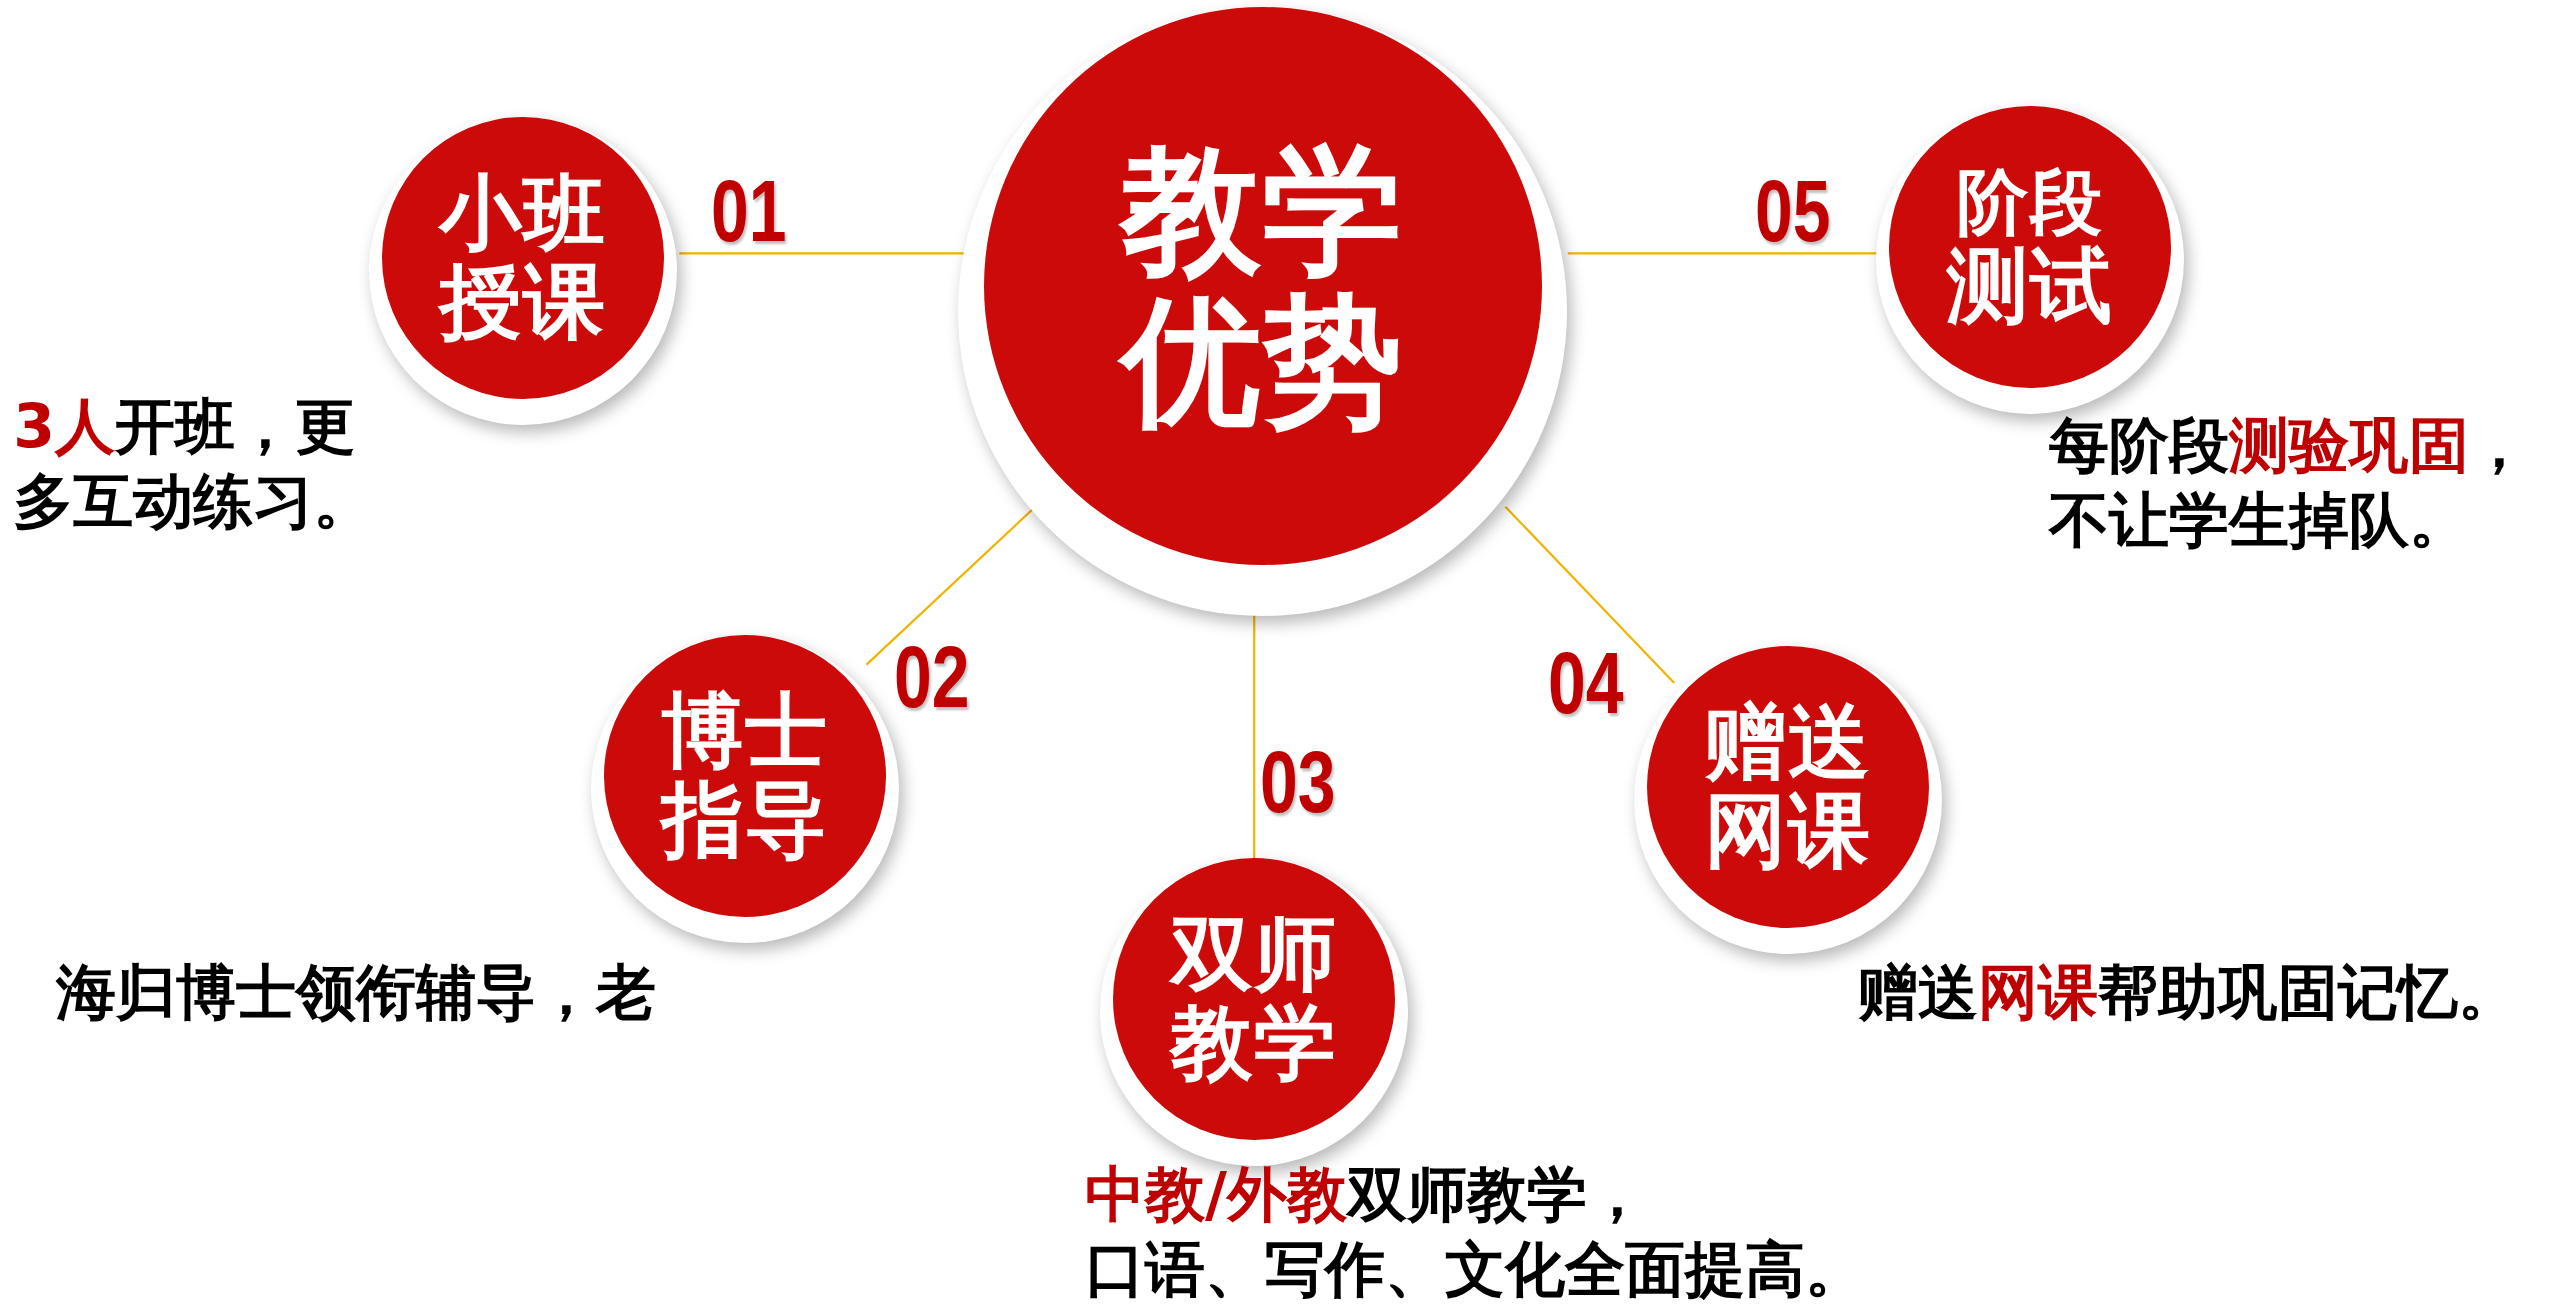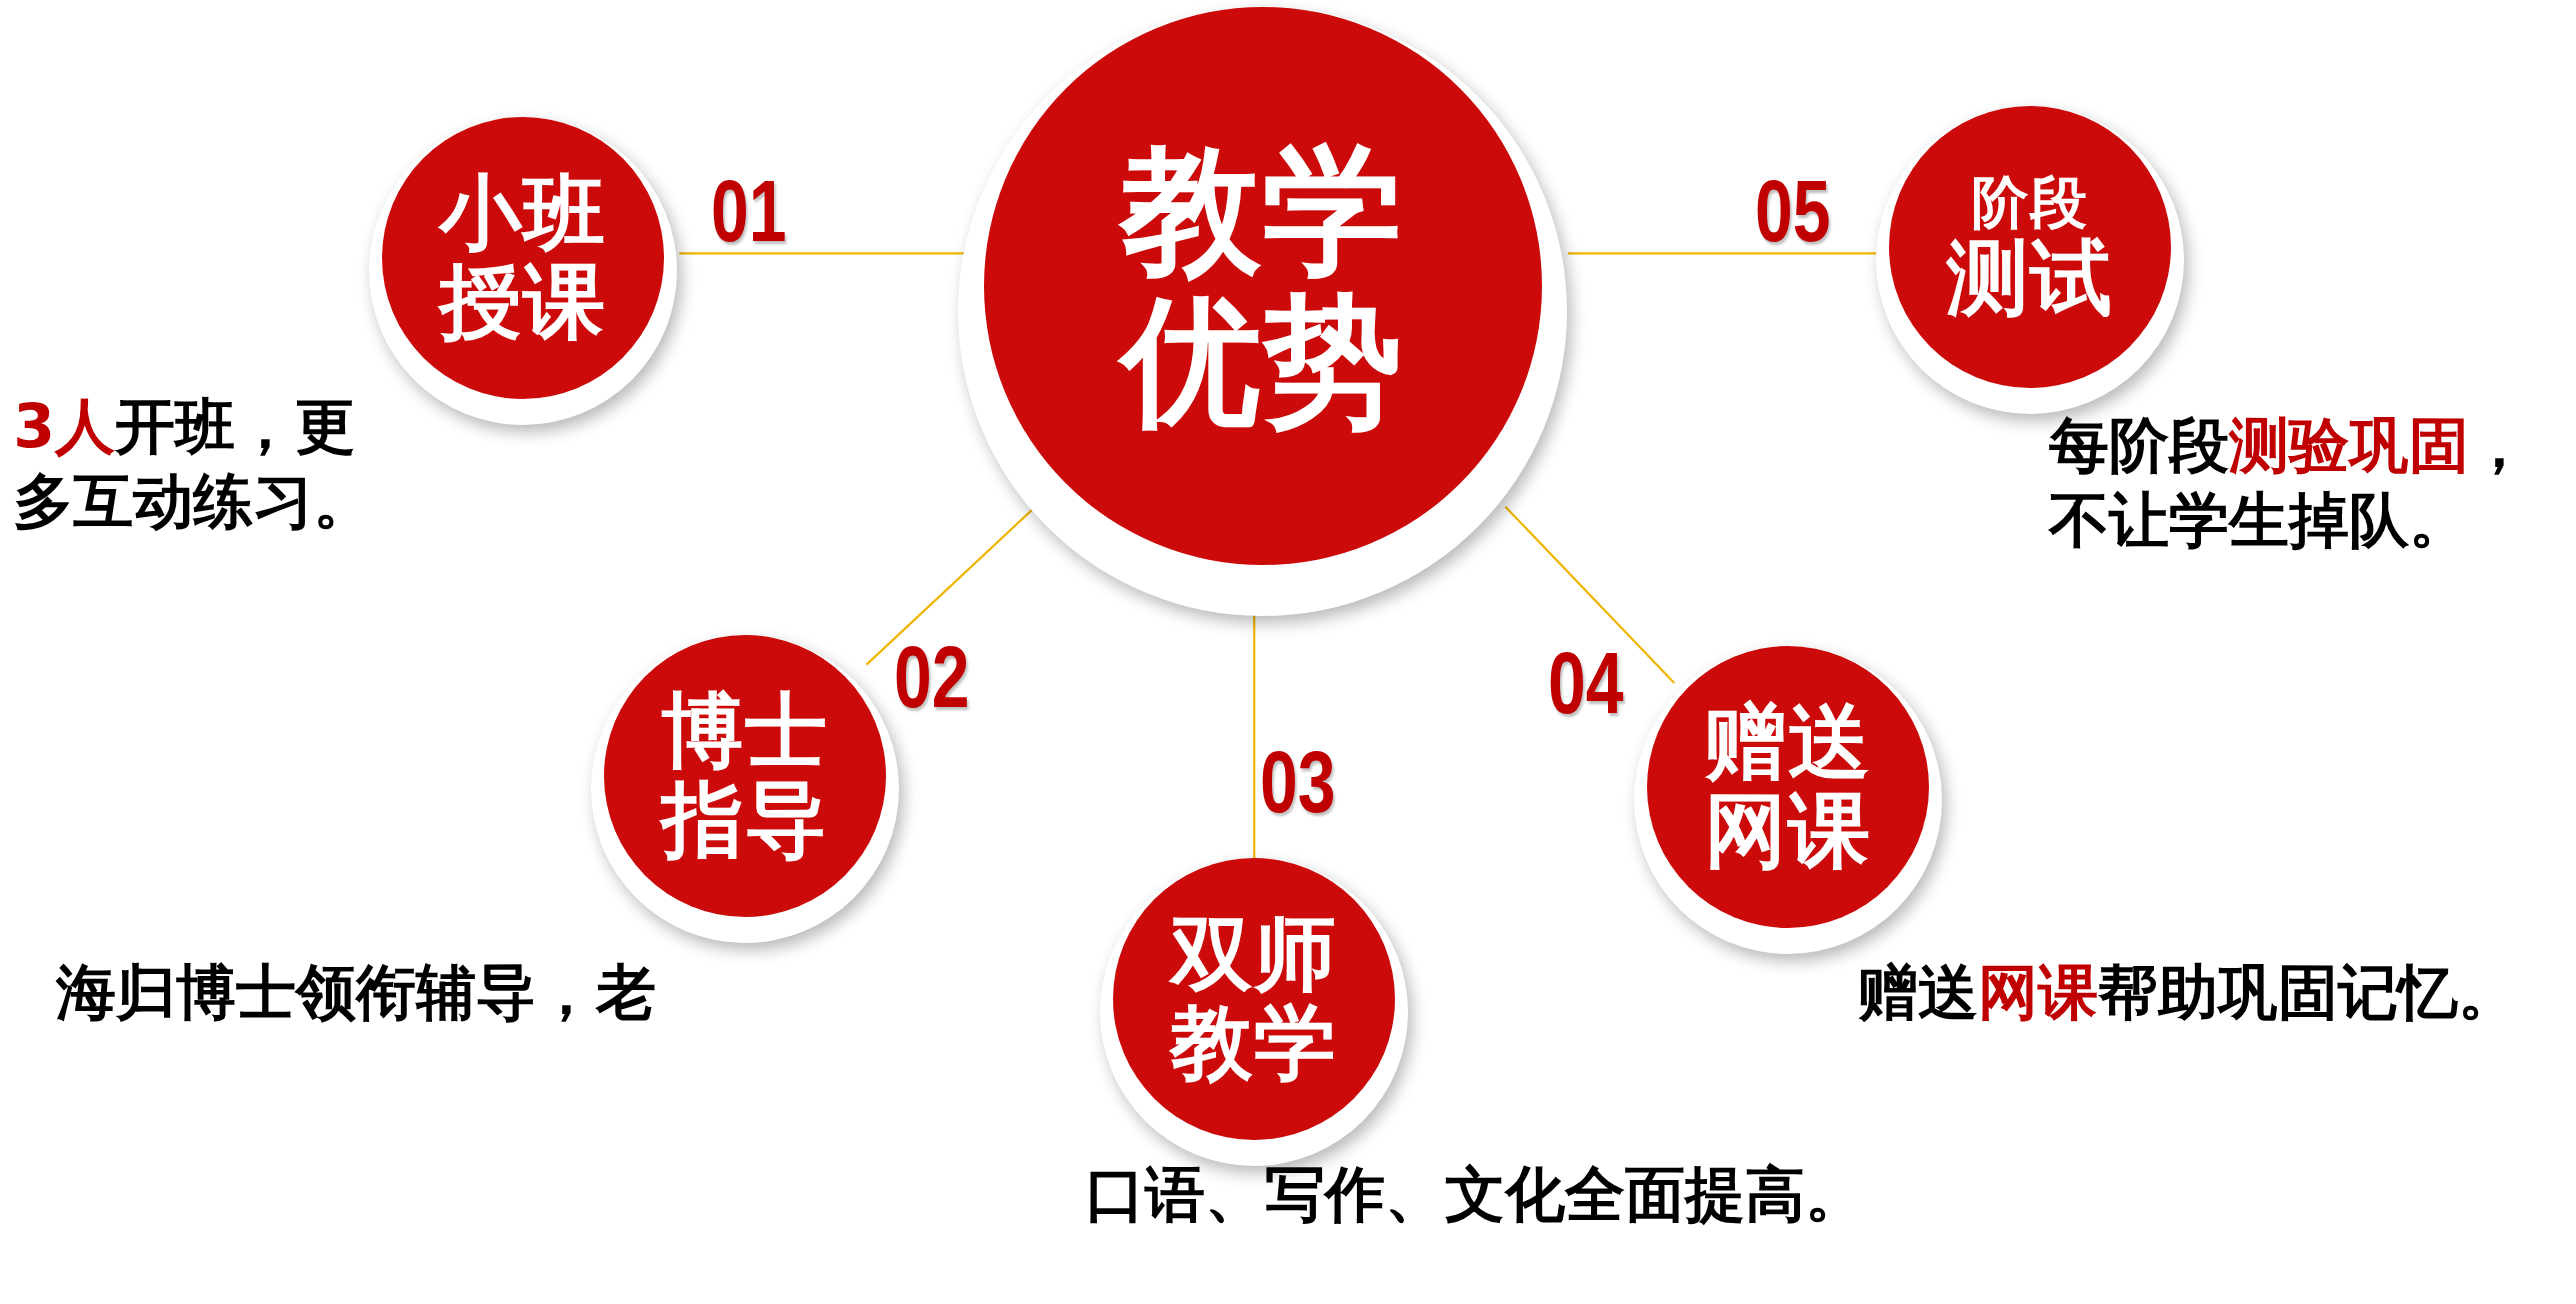--- a/index.html
+++ b/index.html
@@ -40,21 +40,21 @@
   </div>
 </div>
 <div class="num" style="left:711px; top:167px;">01</div>
 <div class="desc" style="left:13.2px; top:389px;">
   <div><span class="hl">3人</span><span>开班，更</span></div>
   <div>多互动练习。</div>
 </div>
 
 <div class="circle" style="left:1876px; top:106px; width:308px; height:308px;">
   <div class="inner" style="width:282px; height:282px;">
-    <span class="line" style="font-size:57px;">阶段</span>
+    <span class="line" style="font-size:72px;">阶段</span>
     <span class="line" style="font-size:82px;">测试</span>
   </div>
 </div>
 <div class="num" style="left:1755px; top:167px;">05</div>
 <div class="desc" style="left:2049px; top:408px;">
   <div><span>每阶段</span><span class="hl">测验巩固</span><span>，</span></div>
   <div>不让学生掉队。</div>
 </div>
 
 <div class="circle" style="left:591px; top:635px; width:308px; height:308px;">
@@ -69,20 +69,21 @@
 </div>
 
 <div class="circle" style="left:1100px; top:858px; width:308px; height:308px;">
   <div class="inner" style="width:282px; height:282px;">
     <span class="line" style="font-size:82px;">双师</span>
     <span class="line" style="font-size:82px;">教学</span>
   </div>
 </div>
 <div class="num" style="left:1260px; top:738px;">03</div>
 <div class="desc" style="left:1085px; top:1157px;">
+  <div><span class="hl">中教/外教</span><span>双师教学，</span></div>
   <div>口语、写作、文化全面提高。</div>
 </div>
 
 <div class="circle" style="left:1634px; top:646px; width:308px; height:308px;">
   <div class="inner" style="width:282px; height:282px;">
     <span class="line" style="font-size:82px;">赠送</span>
     <span class="line" style="font-size:82px;">网课</span>
   </div>
 </div>
 <div class="num" style="left:1548px; top:639px;">04</div>

